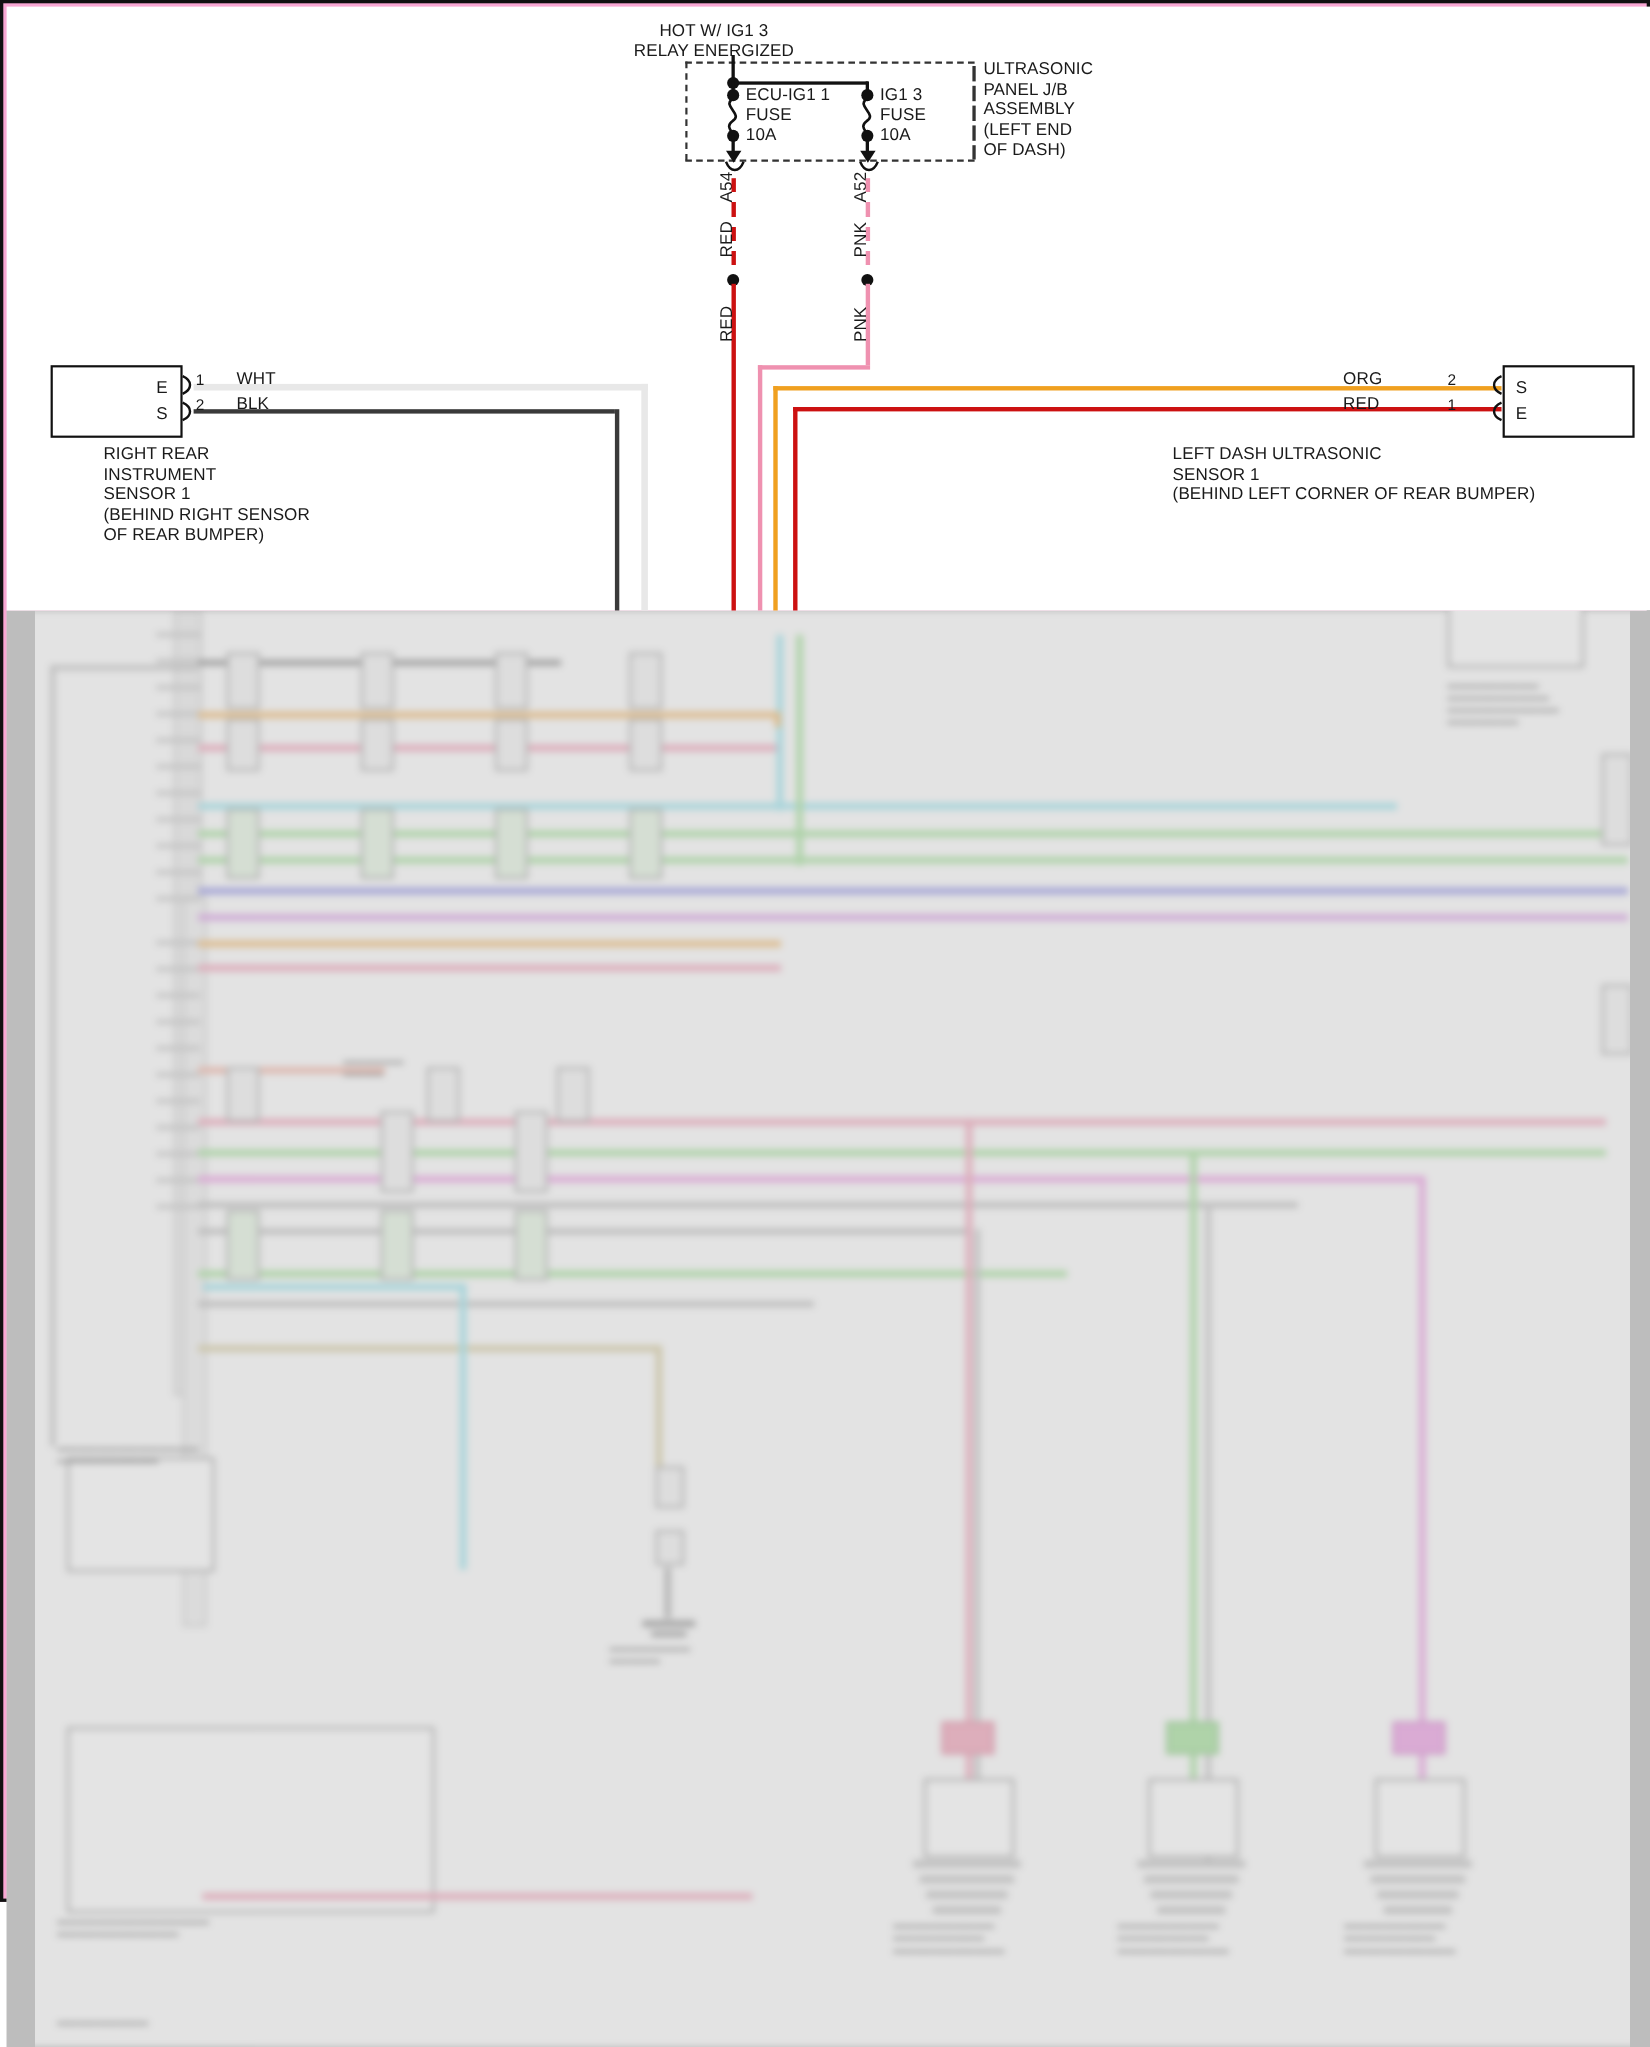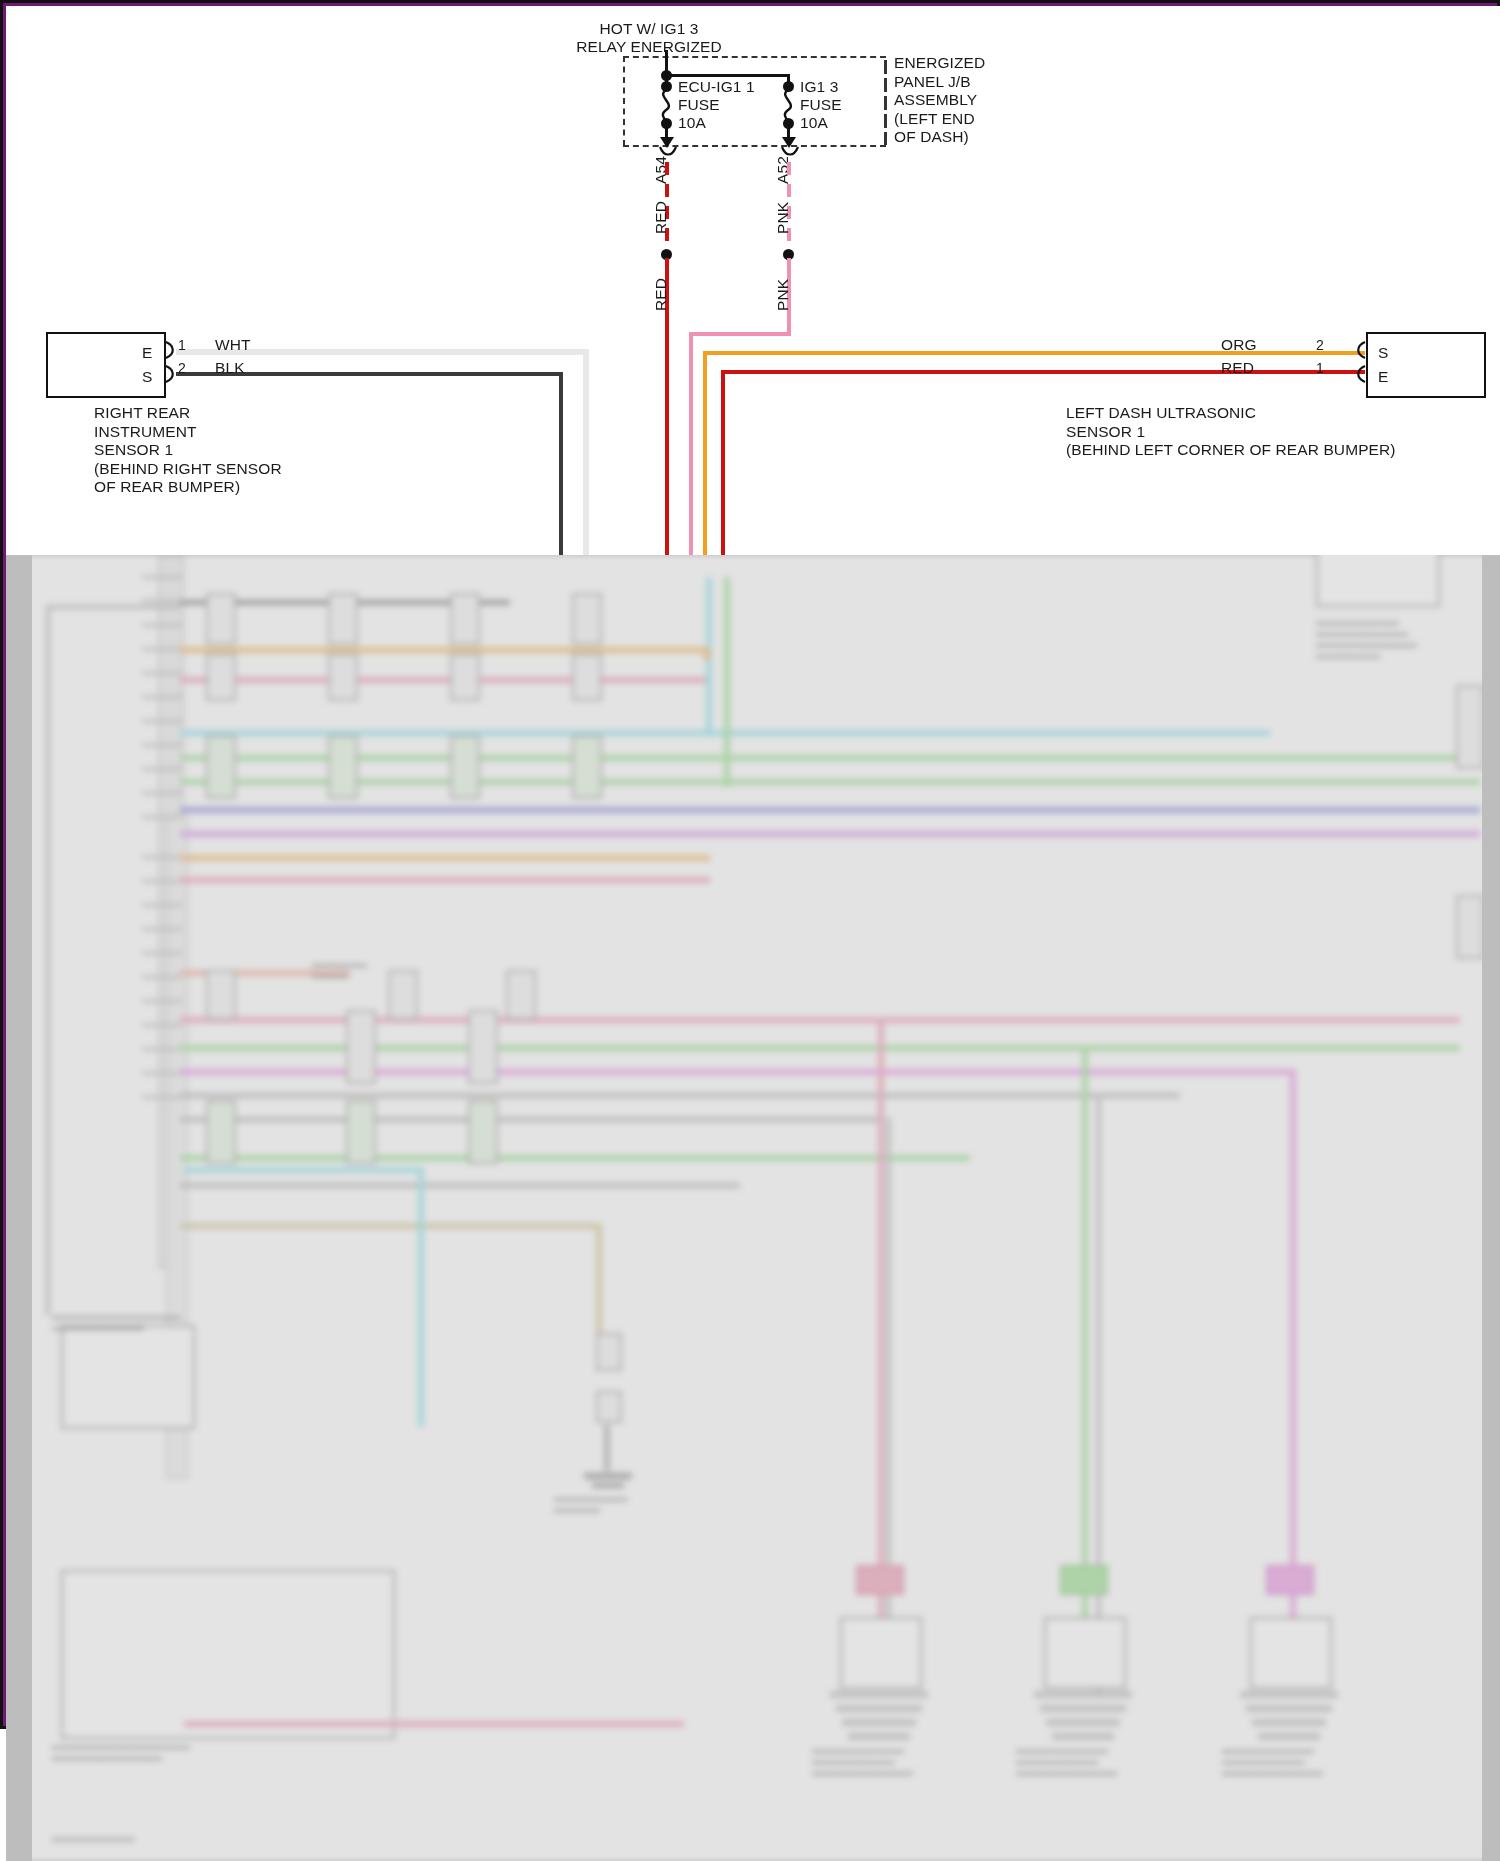--- a/index.html
+++ b/index.html
@@ -1,21 +1,21 @@
 <!DOCTYPE html>
 <html><head>
 <meta charset="utf-8">
 <style>
   html,body{margin:0;padding:0;background:#fff;}
   body{width:1500px;height:1861px;position:relative;overflow:hidden;
        font-family:"Liberation Sans","DejaVu Sans",sans-serif;color:#111;}
 
   
   #frame{position:absolute;left:0;top:0;width:1500px;height:1729px;
-         border:3px solid #111;box-sizing:border-box;background:#701a75;}
+         border:3px solid #111;box-sizing:border-box;background:#f9a8d4;}
 
   
   #bg-layer{position:absolute;left:3px;top:552px;width:1494px;height:1306px;
             overflow:hidden;background:#b9b9b9;}
   #bg-sheet{position:absolute;left:0px;top:0px;width:1494px;height:1306px;
             background:#fdfdfd;filter:blur(3.4px);opacity:.62;}
   #bg-pad{position:absolute;left:0;top:0;width:1494px;height:1306px;
           background:linear-gradient(90deg,#bdbdbd 0 26px,rgba(0,0,0,0) 26px calc(100% - 18px),#bdbdbd calc(100% - 18px) 100%);}
 
   .bgw{position:absolute;}                
@@ -218,21 +218,21 @@
     <div class="dash-h" style="left:617px;top:50px;width:263px;"></div>
     <div class="dash-h" style="left:617px;top:139px;width:263px;"></div>
     <div class="dash-v" style="left:617px;top:50px;height:90px;"></div>
 
     <div class="blk" style="left:878px;top:54px;width:2.5px;height:14px;background:#333;"></div>
     <div class="blk" style="left:878px;top:72px;width:2.5px;height:14px;background:#333;"></div>
     <div class="blk" style="left:878px;top:90px;width:2.5px;height:14px;background:#333;"></div>
     <div class="blk" style="left:878px;top:108px;width:2.5px;height:14px;background:#333;"></div>
     <div class="blk" style="left:878px;top:126px;width:2.5px;height:13px;background:#333;"></div>
 
-    <div class="txt" style="left:888px;top:48px;line-height:18.5px;"><span>ENERGIZED</span><br><span>PANEL J/B</span><br><span>ASSEMBLY</span><br><span>(LEFT END</span><br><span>OF DASH)</span></div>
+    <div class="txt" style="left:888px;top:48px;line-height:18.5px;"><span>ULTRASONIC</span><br><span>PANEL J/B</span><br><span>ASSEMBLY</span><br><span>(LEFT END</span><br><span>OF DASH)</span></div>
 
     <div class="blk" style="left:659px;top:44px;width:2.5px;height:26px;"></div>
 
     <div class="blk" style="left:659px;top:68px;width:124px;height:2.5px;"></div>
     <div class="dot" style="left:655px;top:64px;"></div>
 
     <div class="blk" style="left:659px;top:68px;width:2.5px;height:12px;"></div>
     <div class="dot" style="left:655px;top:75px;"></div>
     <svg width="26" height="34" style="position:absolute;left:648px;top:84px;" viewBox="0 0 26 34">
       <path d="M12 0 C 2 6, 22 14, 12 20 C 4 26, 14 30, 12 34" fill="none" stroke="#111" stroke-width="2.4"></path>

